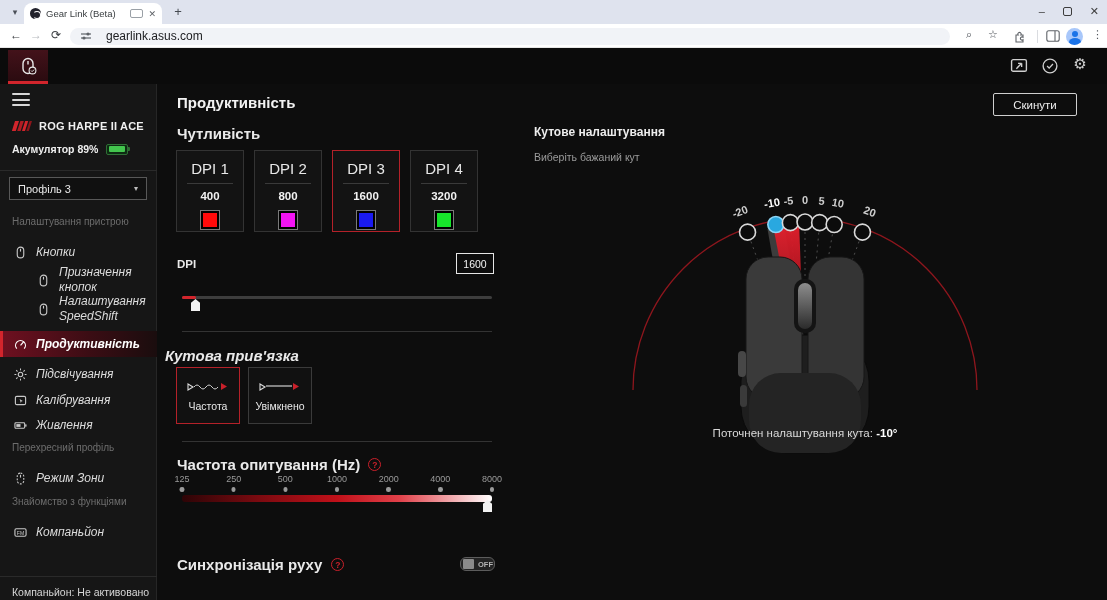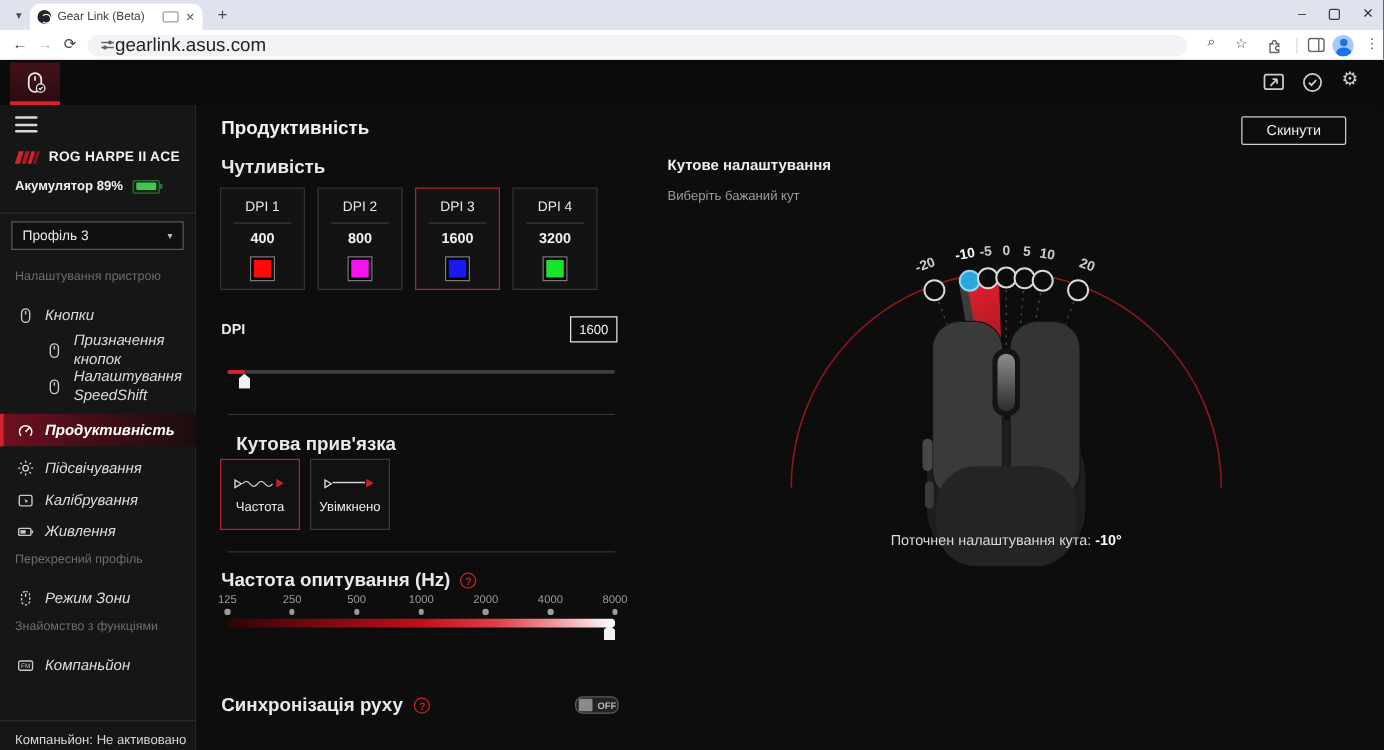--- a/index.html
+++ b/index.html
@@ -17,21 +17,21 @@
   .tab-close{font-size:9px;color:#5f6368;cursor:pointer;}
   .newtab{position:absolute;left:170px;top:4px;width:16px;height:16px;color:#454a51;font-size:13px;line-height:16px;text-align:center;}
   .wincontrols{position:absolute;right:8px;top:2px;display:flex;gap:18px;align-items:center;color:#3c3c3c;}
   .wincontrols .wc{font-size:11px;line-height:18px;}
   .wc-max{width:9px;height:9px;border:1.2px solid #3c3c3c;border-radius:2px;}
 
   .toolbar{position:absolute;left:0;top:24px;width:1107px;height:24px;background:#ffffff;border-bottom:1px solid #e6e6e6;}
   .navbtn{position:absolute;top:4px;font-size:12px;color:#3f4246;width:16px;text-align:center;}
   .navbtn.dim{color:#b6b9bd;}
   .urlpill{position:absolute;left:70px;top:3.5px;width:880px;height:17px;background:#f1f3f7;border-radius:9px;display:flex;align-items:center;padding:0 10px;}
-  .urlpill .url{font-size:15px;color:#202124;margin-left:0;}
+  .urlpill .url{font-size:12px;color:#202124;margin-left:14px;}
   .tb-ico{position:absolute;top:4px;font-size:11px;color:#50555b;}
   .avatar{position:absolute;top:3.5px;width:17px;height:17px;border-radius:50%;background:#a8c7fa;overflow:hidden;}
   .avatar:before{content:"";position:absolute;left:5.5px;top:3px;width:6px;height:6px;border-radius:50%;background:#1a73e8;}
   .avatar:after{content:"";position:absolute;left:2.5px;top:10px;width:12px;height:8px;border-radius:50%;background:#1a73e8;}
   .vsep{position:absolute;top:6px;width:1px;height:13px;background:#dadce0;}
 
   
   .appheader{position:absolute;left:0;top:48px;width:1107px;height:36px;background:#0b0b0b;}
   .devtab{position:absolute;left:8px;top:2px;width:40px;height:34px;background:linear-gradient(180deg,#43121a 0%,#2b0b10 100%);border-bottom:3px solid #d2252c;display:flex;align-items:center;justify-content:center;}
   .hdr-ico{position:absolute;top:9px;width:18px;height:18px;color:#cfcfcf;display:flex;align-items:center;justify-content:center;}
@@ -64,21 +64,21 @@
 
   
   .content{position:absolute;left:157px;top:84px;width:950px;height:516px;background:#0d0d0d;}
   .pg-title{position:absolute;left:20px;top:10px;font-size:15px;font-weight:bold;color:#f2f2f2;}
   .reset{position:absolute;left:836px;top:9px;width:84px;height:23px;border:1px solid #cfcfcf;background:transparent;color:#ededed;font-size:11.5px;border-radius:2px;display:flex;align-items:center;justify-content:center;}
   .sec-label{position:absolute;font-size:15px;font-weight:bold;color:#e9e9e9;}
 
   .cards{position:absolute;left:19px;top:66px;display:flex;gap:10px;}
   .card{width:68px;height:82px;background:#131313;border:1px solid #333;display:flex;flex-direction:column;align-items:center;padding-top:9px;}
   .card.sel{border:1.5px solid #b42129;}
-  .card .cn{font-size:11px;color:#e8e8e8;}
+  .card .cn{font-size:15px;color:#e8e8e8;}
   .card .cd{width:46px;height:1px;background:#3a3a3a;margin:6px 0;}
   .card .cv{font-size:11.5px;font-weight:bold;color:#f2f2f2;}
   .swatch{width:20px;height:20px;border:1px solid #7a7a7a;background:#000;margin-top:8px;padding:2px;}
   .swatch>div{width:100%;height:100%;}
 
   .dpi-label{position:absolute;left:20px;top:174px;font-size:11.5px;font-weight:bold;color:#e9e9e9;}
   .dpi-input{position:absolute;left:299px;top:169px;width:38px;height:21px;border:1px solid #e6e6e6;background:#0d0d0d;color:#f2f2f2;font-size:10.5px;display:flex;align-items:center;justify-content:center;}
   .slider1{position:absolute;left:25px;top:210px;width:310px;height:16px;}
   .slider1 .track{position:absolute;left:0;top:2px;width:100%;height:3px;background:#3d3d3d;border-radius:2px;}
   .slider1 .fill{position:absolute;left:0;top:2px;width:14px;height:3px;background:#d2252c;border-radius:2px;}
@@ -368,21 +368,21 @@
     <div class="dpi-input">1600</div>
 
     <div class="slider1">
       <div class="track"></div>
       <div class="fill"></div>
       <div class="thumb" style="left:9px;top:5px;"></div>
     </div>
 
     <div class="hdiv" style="left:25px;top:247px;width:310px;"></div>
 
-    <div class="sec-label" style="left:32px;top:263px;">Кутова прив'язка</div>
+    <div class="sec-label" style="left:8px;top:263px;font-style:italic;">Кутова прив'язка</div>
 
     <div class="snapbtns">
       <div class="snapbtn sel">
         <svg width="46" height="16" viewBox="0 0 46 16">
           <path d="M3 5l5 3-5 3z" fill="none" stroke="#ddd" stroke-width="1.1"></path>
           <path d="M9 8q3-4 6 0t6 0t6 0t6 0" fill="none" stroke="#cfcfcf" stroke-width="1"></path>
           <path d="M36 4l6 3.5-6 3.5z" fill="#c9202a"></path>
         </svg>
         <span class="sl">Частота</span>
       </div>

